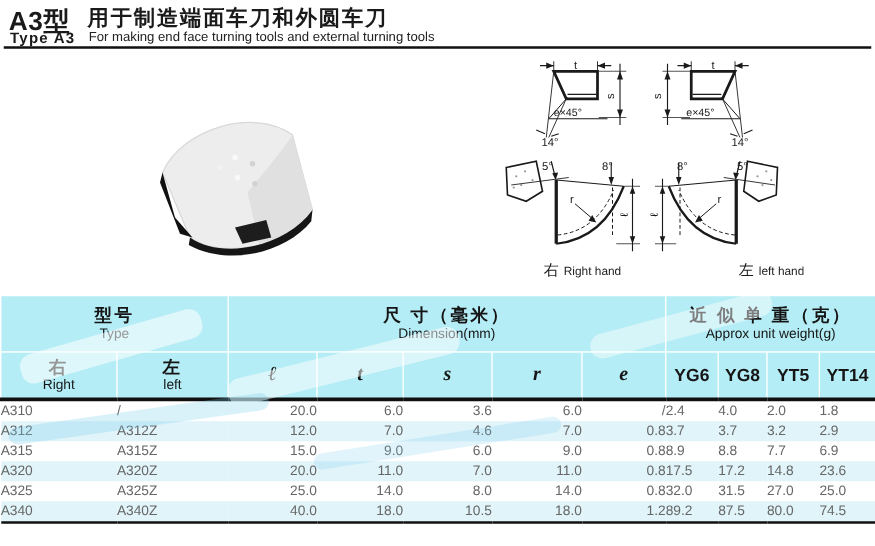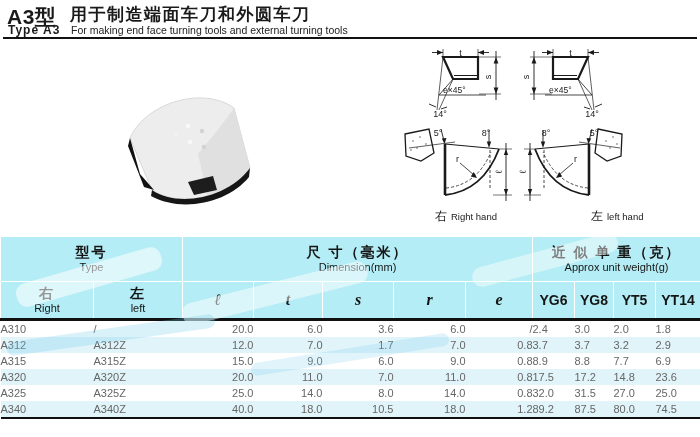--- a/index.html
+++ b/index.html
@@ -238,30 +238,30 @@
     <tbody>
         <tr>
           <td class="c-type">A310</td>
           <td class="c-type">/</td>
           <td class="c-dim">20.0</td>
           <td class="c-dim">6.0</td>
           <td class="c-dim">3.6</td>
           <td class="c-dim">6.0</td>
           <td class="c-dim">/</td>
           <td class="c-wt">2.4</td>
-          <td class="c-wt">3.0</td>
+          <td class="c-wt">4.0</td>
           <td class="c-wt">2.0</td>
           <td class="c-wt">1.8</td>
         </tr>
         <tr>
           <td class="c-type">A312</td>
           <td class="c-type">A312Z</td>
           <td class="c-dim">12.0</td>
           <td class="c-dim">7.0</td>
-          <td class="c-dim">1.7</td>
+          <td class="c-dim">4.6</td>
           <td class="c-dim">7.0</td>
           <td class="c-dim">0.8</td>
           <td class="c-wt">3.7</td>
           <td class="c-wt">3.7</td>
           <td class="c-wt">3.2</td>
           <td class="c-wt">2.9</td>
         </tr>
         <tr>
           <td class="c-type">A315</td>
           <td class="c-type">A315Z</td>

